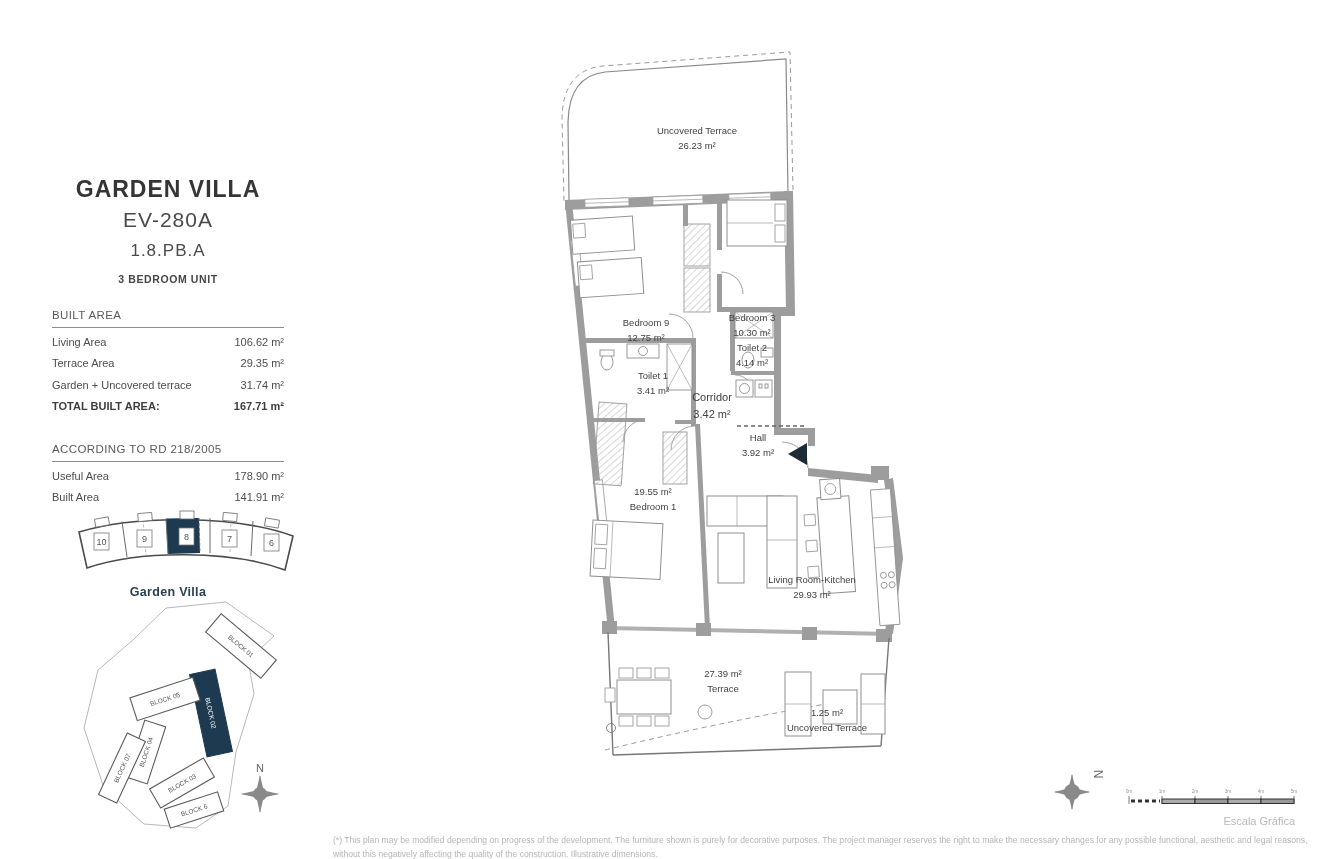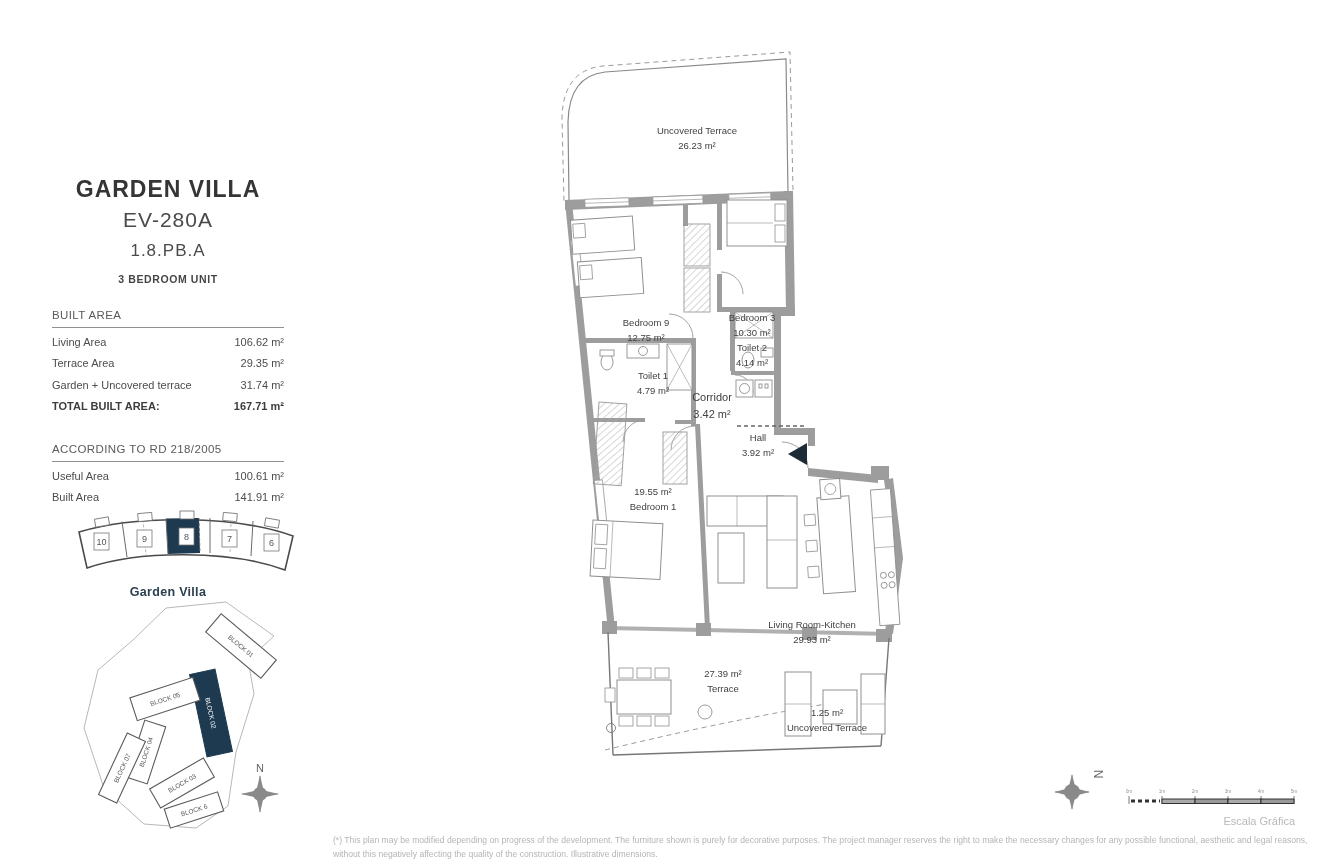--- a/index.html
+++ b/index.html
@@ -63,21 +63,21 @@
     <div class="row total">
       <span>TOTAL BUILT AREA:</span>
       <span>167.71 m²</span>
     </div>
   </div>
 
   <div class="area-table" style="top:443px;">
     <div class="hdr">ACCORDING TO RD 218/2005</div>
     <div class="row">
       <span>Useful Area</span>
-      <span>100.61 m²</span>
+      <span>178.90 m²</span>
     </div>
     <div class="row">
       <span>Built Area</span>
       <span>141.91 m²</span>
     </div>
   </div>
 
   <svg style="left:73px; top:508px;" width="228" height="72" viewBox="0 0 228 72">
     <path d="M6,24 C62,7 162,7 220,28 L212,62 C158,42 66,42 14,60 Z" fill="#ffffff" stroke="#4a4a4a" stroke-width="1.6"></path>
 
@@ -348,39 +348,39 @@
   <div class="room-label" style="left:646px; top:331px;">
     <div>Bedroom 9</div>
     <div>12.75 m²</div>
   </div>
   <div class="room-label" style="left:752px; top:278px;margin-top:48px;">
     <div>Bedroom 3</div>
     <div>10.30 m²</div>
   </div>
   <div class="room-label" style="left:653px; top:384px;">
     <div>Toilet 1</div>
-    <div>4.79 m²</div>
+    <div>3.41 m²</div>
   </div>
   <div class="room-label small" style="left:712px; top:369px;">
     <div>Corridor</div>
     <div>3.42 m²</div>
   </div>
   <div class="room-label" style="left:752px; top:356px;">
     <div>Toilet 2</div>
     <div>4.14 m²</div>
   </div>
   <div class="room-label" style="left:758px; top:446px;">
     <div>Hall</div>
     <div>3.92 m²</div>
   </div>
   <div class="room-label" style="left:653px; top:500px;">
     <div>19.55 m²</div>
     <div>Bedroom 1</div>
   </div>
-  <div class="room-label" style="left:812px; top:633px;">
+  <div class="room-label" style="left:812px; top:588px;">
     <div>Living Room-Kitchen</div>
     <div>29.93 m²</div>
   </div>
   <div class="room-label" style="left:723px; top:682px;">
     <div>27.39 m²</div>
     <div>Terrace</div>
   </div>
   <div class="room-label" style="left:827px; top:721px;">
     <div>1.25 m²</div>
     <div>Uncovered Terrace</div>

